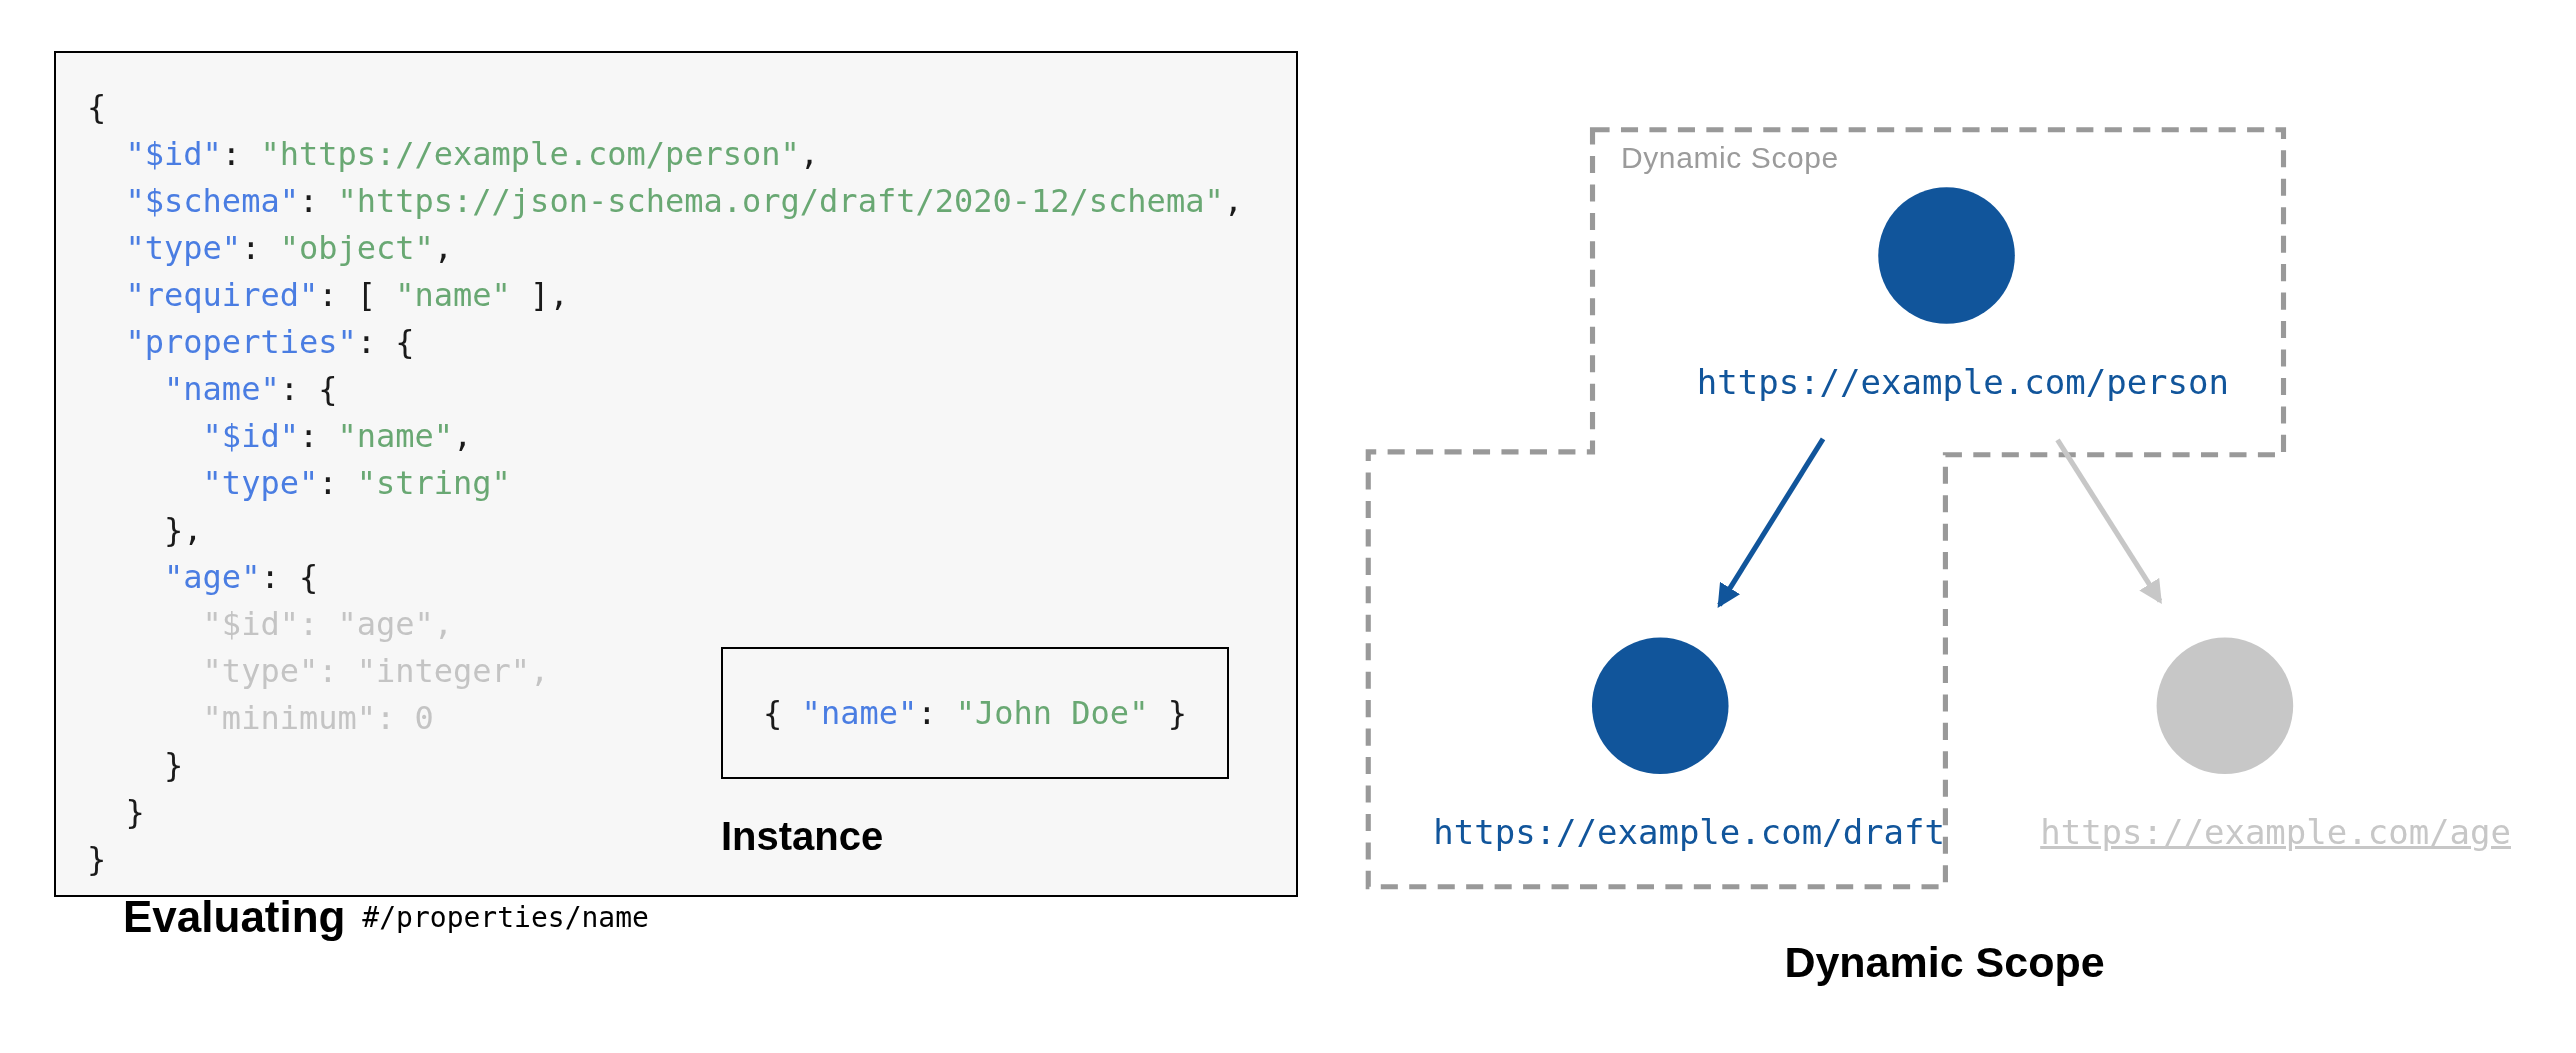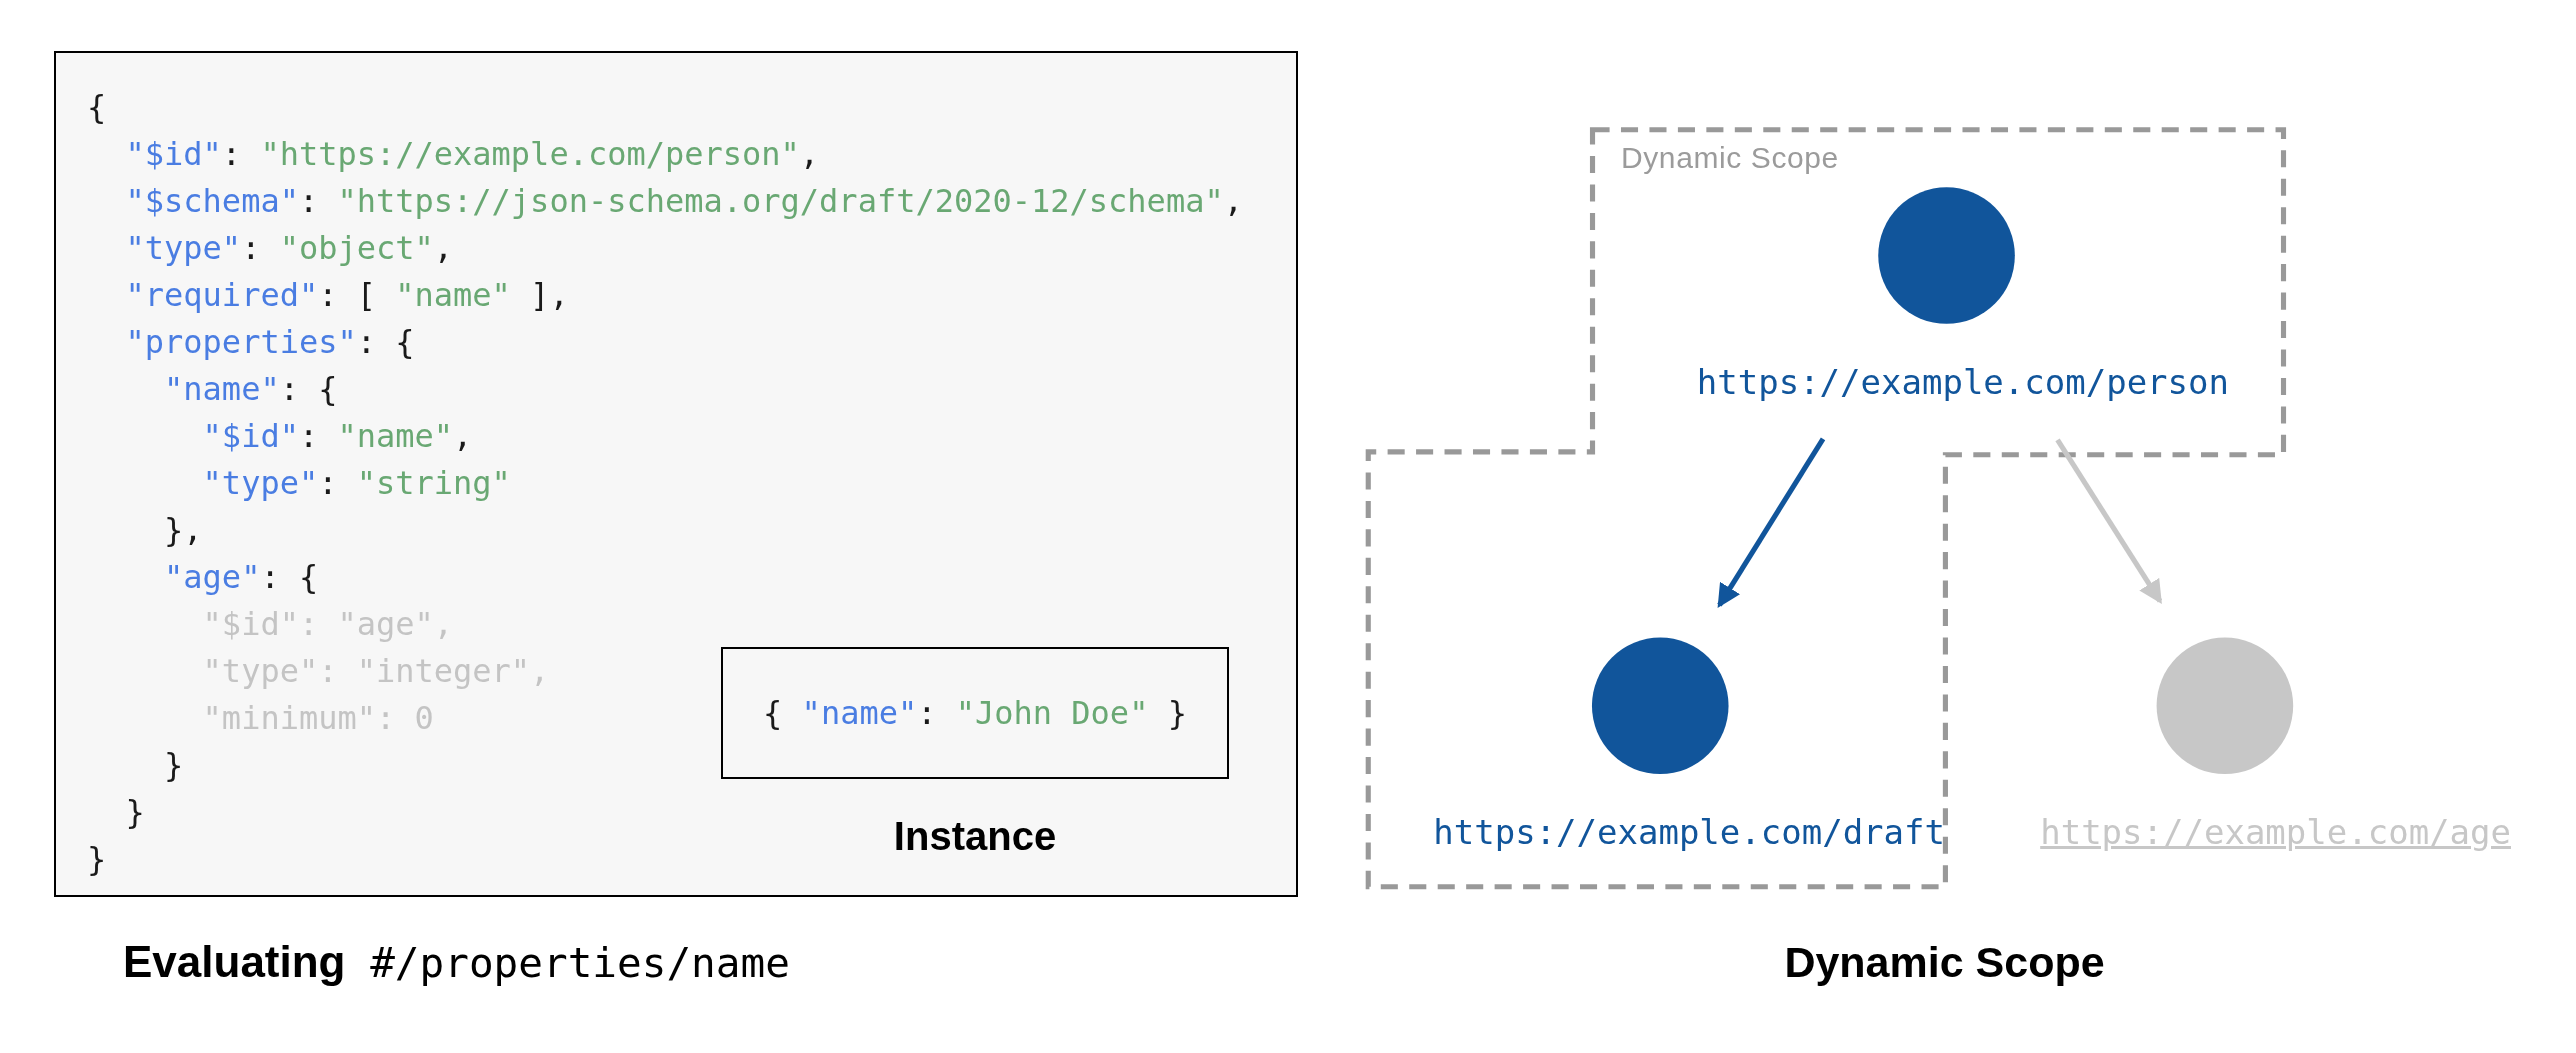--- a/index.html
+++ b/index.html
@@ -35,29 +35,29 @@
   .tok-d{color:var(--dim-gray);}
 
   .instance-box{
     position:absolute;left:665px;top:594px;width:508px;height:132px;
     border:2.8px solid var(--panel-border);
     display:flex;align-items:center;justify-content:center;
     font-family:"DejaVu Sans Mono",monospace;font-size:32px;white-space:pre;
   }
   .instance-label{
     position:absolute;left:665px;top:761px;width:508px;
-    text-align:center;font-weight:bold;font-size:40px;color:var(--caption-black);
+    text-align:left;font-weight:bold;font-size:40px;color:var(--caption-black);
   }
 
   .schema-caption{
-    position:absolute;left:123px;top:937px;
-    display:flex;align-items:flex-end;white-space:pre;color:var(--caption-black);
+    position:absolute;left:123px;top:892px;
+    display:flex;align-items:center;white-space:pre;color:var(--caption-black);
   }
   .schema-caption .cap-bold{font-weight:bold;font-size:44px;}
-  .schema-caption .cap-mono{font-family:"DejaVu Sans Mono",monospace;font-size:41px;}
+  .schema-caption .cap-mono{font-family:"DejaVu Sans Mono",monospace;font-size:28px;}
 
   
   .diagram-svg{position:absolute;left:0;top:0;pointer-events:none;}
 
   .scope-label{
     position:absolute;left:1621px;top:141px;
     font-size:30px;color:var(--scope-label);letter-spacing:0.6px;
   }
   .node-url{
     position:absolute;width:569px;text-align:right;

